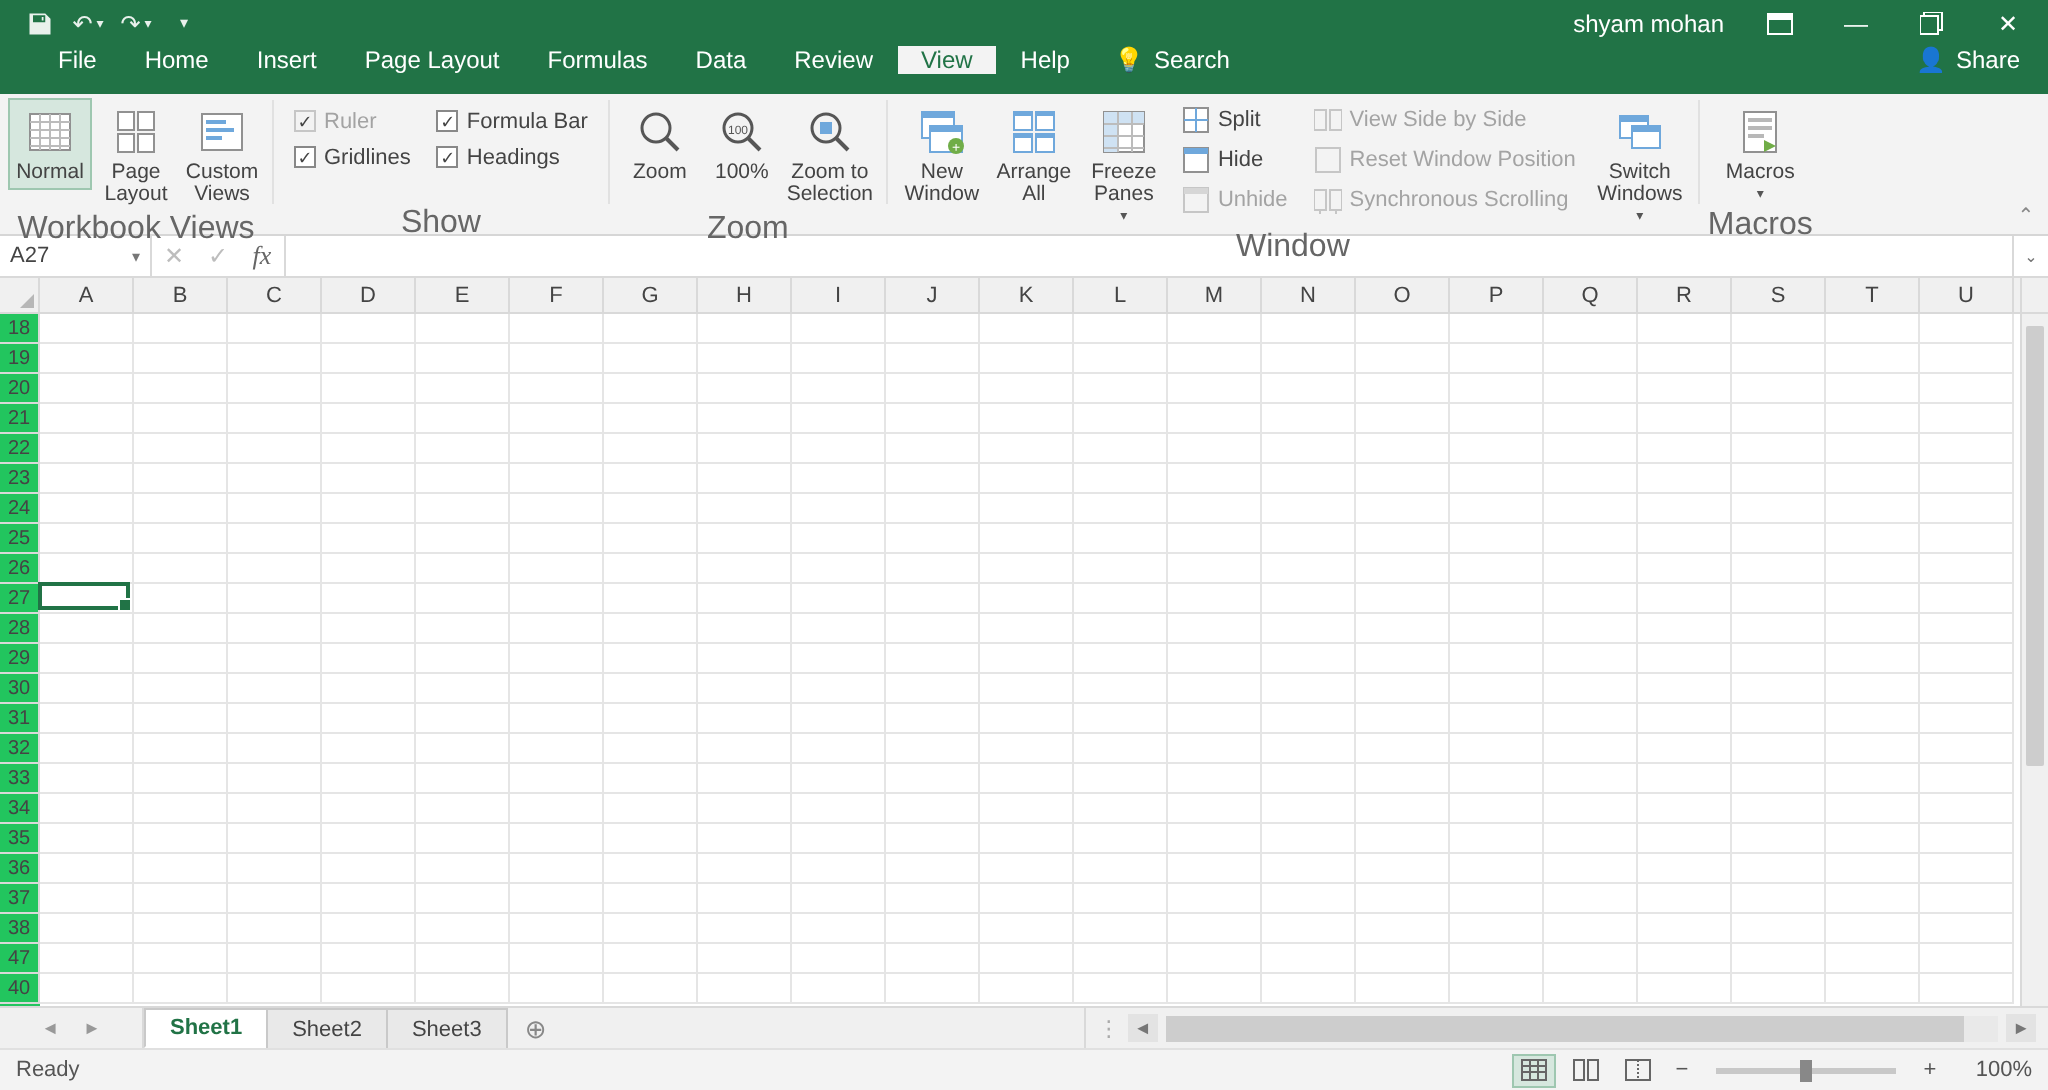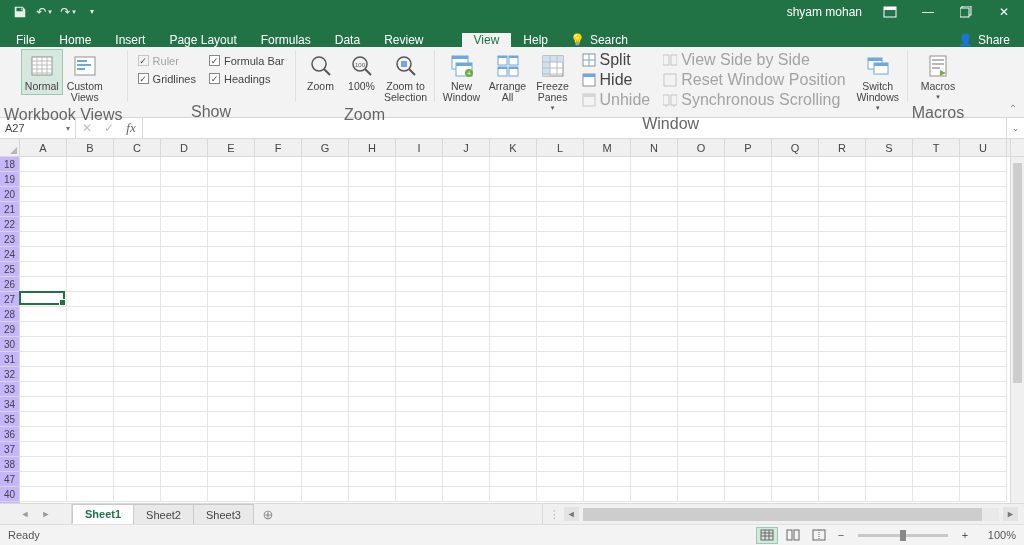--- a/index.html
+++ b/index.html
@@ -8,44 +8,44 @@
   
   .titlebar { height: 23px; background: #217346; color: #fff; display: flex; align-items: center; position: relative; }
   .titlebar .qat { display: flex; align-items: center; gap: 4px; padding-left: 10px; }
   .qat-btn { width: 20px; height: 20px; display: flex; align-items: center; justify-content: center; font-size: 12px; opacity: .9; cursor: pointer; }
   .titlebar .title { position: absolute; left: 0; right: 0; text-align: center; font-size: 12px; pointer-events: none; }
   .titlebar .right { margin-left: auto; display: flex; align-items: center; gap: 2px; padding-right: 2px; }
   .user-name { font-size: 12px; padding: 0 8px; }
   .winbtn { width: 36px; height: 23px; display: flex; align-items: center; justify-content: center; font-size: 12px; cursor: pointer; }
 
   
-  .tabrow { height: 24px; background: #217346; color: #fff; display: flex; align-items: flex-end; padding-left: 4px; }
+  .tabrow { height: 24px; background: #217346; color: #fff; display: flex; align-items: flex-start; padding-left: 17px; }
   .tab { padding: 0 12px; display: flex; align-items: center; font-size: 12px; cursor: pointer; }
   .tab.file { background: #217346; }
-  .tab.active { background: #f3f3f3; color: #217346; margin-left: 26px; }
+  .tab.active { background: #f3f3f3; color: #217346; }
   .tabrow .share { margin-left: auto; padding: 0 14px; display: flex; align-items: center; gap: 5px; font-size: 12px; cursor: pointer; }
   .tellme { display: flex; align-items: center; gap: 5px; padding: 0 10px; font-size: 12px; cursor: text; }
 
   
   .ribbon { height: 71px; background: #f3f3f3; border-bottom: 1px solid #d6d6d6; display: flex; align-items: stretch; position: relative; }
   .rgroup { display: flex; flex-direction: column; align-items: center; padding: 2px 4px 0; position: relative; }
   .rgroup-body { flex: 1; display: flex; align-items: flex-start; gap: 1px; }
   .rgroup-label { height: 14px; font-size: 16px; color: #666; text-align: center; width: 100%; }
   .sep { width: 1px; background: #e1e1e1; margin: 3px 0 15px; }
   .bigbtn { width: 42px; display: flex; flex-direction: column; align-items: center; gap: 1px; padding: 2px 1px; border: 1px solid transparent; cursor: pointer; }
   .bigbtn.active { background: #d6e7de; border-color: #9ec7b0; }
   .bigbtn .ico { width: 28px; height: 28px; display: flex; align-items: center; justify-content: center; }
   .bigbtn .lbl { font-size: 10.5px; text-align: center; line-height: 11px; }
   .bigbtn .arrow { font-size: 7px; color: #555; }
   .chkcol { display: flex; flex-direction: column; gap: 3px; padding: 4px 6px; }
   .chk { display: flex; align-items: center; gap: 4px; font-size: 11px; cursor: pointer; height: 15px; }
   .chk.disabled { color: #a3a3a3; }
   .cb { width: 11px; height: 11px; border: 1px solid #888; display: inline-flex; align-items: center; justify-content: center; font-size: 9px; color: #444; background: #fff; }
   .cb.disabled { border-color: #c6c6c6; background: #f3f3f3; }
-  .smallrow { display: flex; align-items: center; gap: 4px; font-size: 16px; height: 17px; padding: 0 4px; cursor: pointer; }
+  .smallrow { display: flex; align-items: center; gap: 4px; font-size: 11px; height: 17px; padding: 0 4px; cursor: pointer; }
   .smallrow.disabled { color: #a3a3a3; cursor: default; }
   .sm-ico { width: 14px; height: 14px; display: flex; align-items: center; justify-content: center; }
   .collapse-btn { position: absolute; right: 4px; bottom: 2px; width: 14px; height: 14px; display: flex; align-items: center; justify-content: center; font-size: 10px; color: #888; cursor: pointer; }
 
   
   .fbar { height: 21px; background: #fff; border-bottom: 1px solid #d9d9d9; display: flex; align-items: stretch; }
   .namebox { width: 76px; border-right: 1px solid #d9d9d9; display: flex; align-items: center; padding: 0 5px; font-size: 11px; position: relative; }
   .namebox .dd { margin-left: auto; font-size: 8px; color: #777; }
   .fbar-btns { display: flex; align-items: center; border-right: 1px solid #d9d9d9; }
   .fbar-btn { width: 22px; display: flex; align-items: center; justify-content: center; color: #bdbdbd; font-size: 12px; }
@@ -56,21 +56,21 @@
   
   .gridwrap { position: relative; height: calc(545px - 23px - 24px - 71px - 21px - 21px - 21px); background: #fff; display: flex; flex-direction: column; }
   .colhdrs { height: 18px; display: flex; border-bottom: 1px solid #d9d9d9; background: #f0f0f0; }
   .selall { width: 20px; border-right: 1px solid #d9d9d9; background: #f0f0f0; position: relative; cursor: pointer; }
   .selall::after { content: ""; position: absolute; right: 2px; bottom: 2px; width: 0; height: 0; border-right: 7px solid #b7b7b7; border-top: 7px solid transparent; }
   .ch { border-right: 1px solid #d9d9d9; text-align: center; font-size: 11px; color: #444; display: flex; align-items: center; justify-content: center; background: #f0f0f0; cursor: pointer; }
   .ch.colA { width: 47px; }
   .ch.std { width: 47px; }
   .vscroll-spacer { width: 14px; background: #f0f0f0; border-left: 1px solid #d9d9d9; }
   .rows { flex: 1; overflow: hidden; display: flex; }
-  .rowhdrs { width: 20px; display: flex; flex-direction: column; background: #c4b5fd; }
+  .rowhdrs { width: 20px; display: flex; flex-direction: column; background: #22c55e; }
   .rh { height: 15px; border-bottom: 1px solid #d9d9d9; border-right: 1px solid #d9d9d9; font-size: 10px; color: #444; display: flex; align-items: center; justify-content: center; cursor: pointer; }
   .cells { flex: 1; position: relative; }
   .cellgrid { position: absolute; inset: 0; }
   .crow { height: 15px; display: flex; }
   .cell { width: 47px; height: 15px; border-right: 1px solid #e5e5e5; border-bottom: 1px solid #e5e5e5; }
   .cell.colA { width: 47px; }
   .active-cell { position: absolute; border: 2px solid #217346; pointer-events: none; }
   .active-cell::after { content: ""; position: absolute; right: -3px; bottom: -3px; width: 5px; height: 5px; background: #217346; border: 1px solid #fff; }
   .vscrollbar { width: 14px; background: #f0f0f0; border-left: 1px solid #d9d9d9; position: relative; }
   .vscroll-thumb { position: absolute; left: 2px; right: 2px; background: #cdcdcd; border-radius: 1px; cursor: pointer; }
@@ -160,20 +160,32 @@
   <div class="rgroup">
     <div class="rgroup-body">
       <div class="bigbtn active">
         <div class="ico">
             <svg width="24" height="24" viewBox="0 0 24 24">
               <rect x="2" y="3" width="20" height="18" fill="#fff" stroke="#919191"></rect>
               <path stroke="#bcbcbc" d="M2 7h20M2 11h20M2 15h20M2 19h20M7 3v18M12 3v18M17 3v18"></path>
             </svg>
           </div>
         <div class="lbl">Normal</div>
+      </div>
+      <div class="bigbtn">
+        <div class="ico">
+            <svg width="24" height="24" viewBox="0 0 24 24">
+              <rect x="3" y="2" width="8" height="9" fill="#fff" stroke="#919191"></rect>
+              <rect x="13" y="2" width="8" height="9" fill="#fff" stroke="#919191"></rect>
+              <rect x="3" y="13" width="8" height="9" fill="#fff" stroke="#919191"></rect>
+              <rect x="13" y="13" width="8" height="9" fill="#fff" stroke="#919191"></rect>
+            </svg>
+          </div>
+        <div class="lbl" style="white-space:pre-line;">Page
+Layout</div>
       </div>
       <div class="bigbtn">
         <div class="ico">
             <svg width="24" height="24" viewBox="0 0 24 24">
               <rect x="2" y="3" width="20" height="18" fill="#fff" stroke="#919191"></rect>
               <rect x="4" y="6" width="10" height="2" fill="#6fa8dc"></rect>
               <rect x="4" y="10" width="14" height="2" fill="#6fa8dc"></rect>
               <rect x="4" y="14" width="8" height="2" fill="#6fa8dc"></rect>
             </svg>
           </div>

